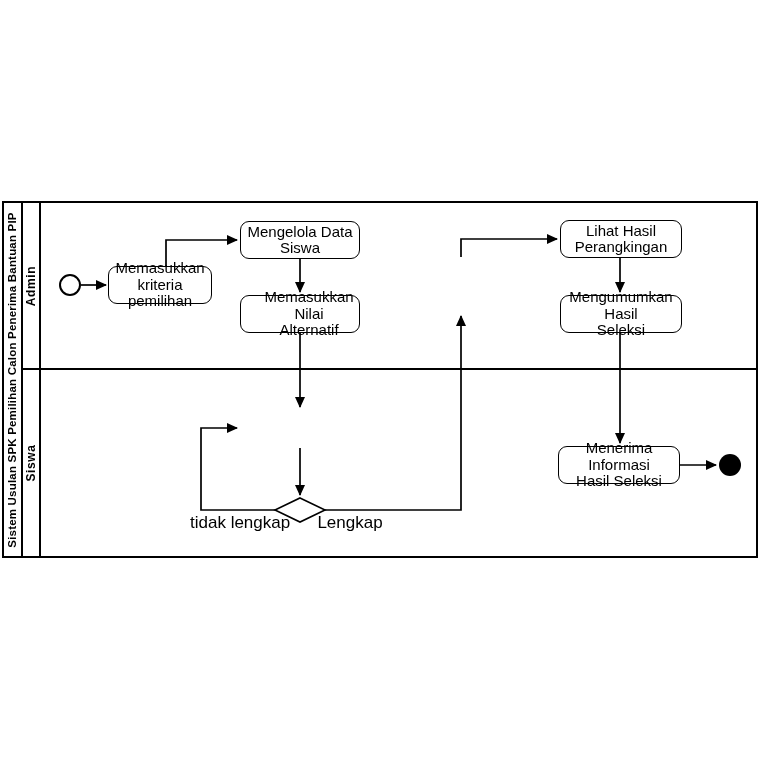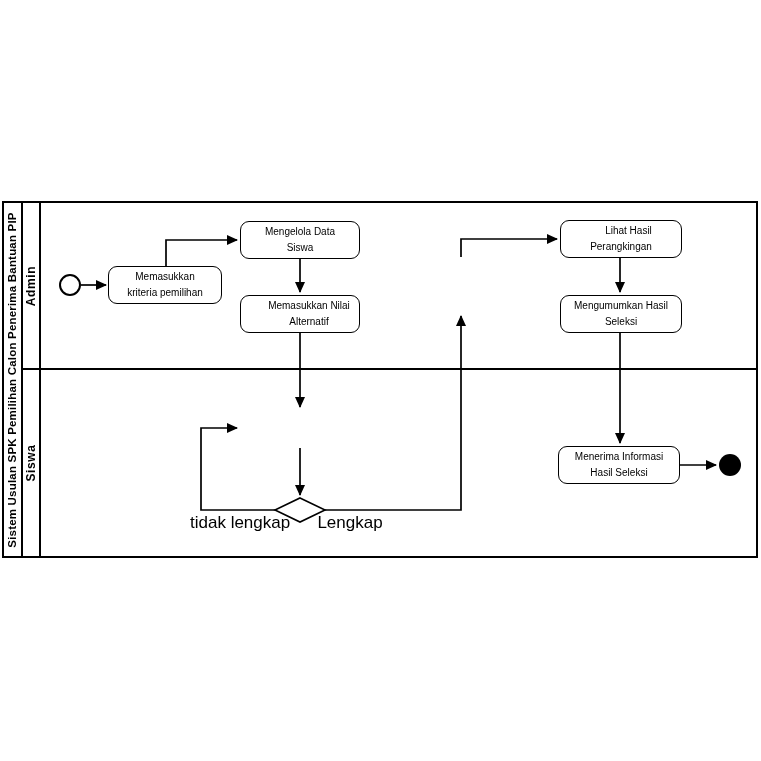--- a/index.html
+++ b/index.html
@@ -56,21 +56,21 @@
     position: absolute;
     box-sizing: border-box;
     border: 1.5px solid #000;
     border-radius: 9px;
     background: #ffffff;
     display: flex;
     align-items: center;
     justify-content: center;
     text-align: center;
     white-space: pre-line;
-    font-size: 10px;
+    font-size: 15px;
     line-height: 16.5px;
   }
   .activity.saw {
     border-width: 2.5px;
     border-color: #8c8c8c;
   }
   .edge-label {
     position: absolute;
     font-size: 17px;
     text-align: center;
@@ -108,27 +108,27 @@
       <path d="M 461,257 V 239 H 557" marker-end="url(#arrow)"></path>
       <path d="M 620,258 V 292" marker-end="url(#arrow)"></path>
       <path d="M 620,333 V 443" marker-end="url(#arrow)"></path>
       <path d="M 680,465 H 716" marker-end="url(#arrow)"></path>
     </g>
     <circle cx="70" cy="285" r="10" fill="#fff" stroke="#000" stroke-width="2"></circle>
     <circle cx="730" cy="465" r="11" fill="#000"></circle>
     <polygon points="300,498 325,510 300,522 275,510" fill="#fff" stroke="#000" stroke-width="1.6"></polygon>
   </svg>
 
-  <div class="activity" style="left:108px; top:266px; width:114px; height:38px;">Memasukkan
+  <div class="activity" style="left:108px; top:266px; width:104px; height:38px;">Memasukkan
 kriteria pemilihan</div>
   <div class="activity" style="left:240px; top:221px; width:120px; height:38px;">Mengelola Data
 Siswa</div>
   <div class="activity" style="left:240px; top:295px; width:120px; height:38px;padding-left:18px;">Memasukkan Nilai
 Alternatif</div>
-  <div class="activity" style="left:560px; top:220px; width:122px; height:38px;text-align:right;">Lihat Hasil
+  <div class="activity" style="left:560px; top:220px; width:122px; height:38px;">Lihat Hasil
 Perangkingan</div>
   <div class="activity" style="left:560px; top:295px; width:122px; height:38px;">Mengumumkan Hasil
 Seleksi</div>
   <div class="activity" style="left:558px; top:446px; width:122px; height:38px;">Menerima Informasi
 Hasil Seleksi</div>
 
   <div class="edge-label" style="left:190px; top:513px; width:100px;">tidak lengkap</div>
   <div class="edge-label" style="left:300px; top:513px; width:100px;">Lengkap</div>
 
 </div>

